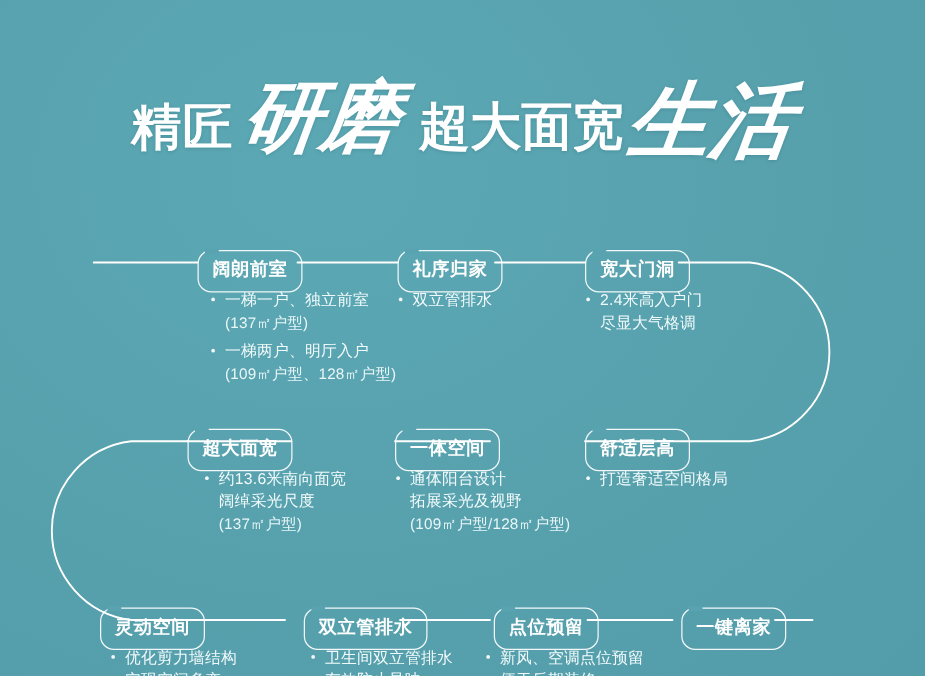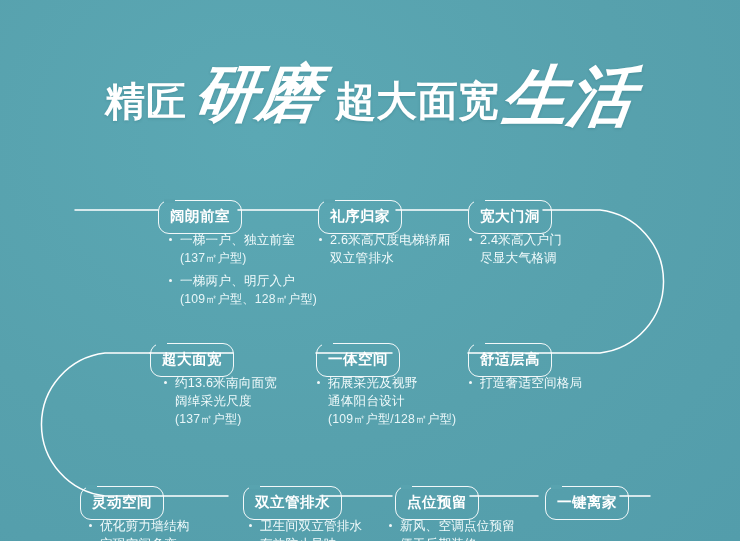--- a/index.html
+++ b/index.html
@@ -112,21 +112,20 @@
       <div class="ln">一梯两户、明厅入户</div>
       <div class="ln sub">(109㎡户型、128㎡户型)</div>
     </div>
   </div>
 
   <div class="pill" style="left:318px;top:200px;">
     <span class="ptxt">礼序归家</span>
   </div>
   <div class="block" style="left:318px;top:231px;">
     <div class="bullet">
-      <div class="ln">2.6米高尺度电梯轿厢</div>
       <div class="ln">双立管排水</div>
     </div>
   </div>
 
   <div class="pill" style="left:468px;top:200px;">
     <span class="ptxt">宽大门洞</span>
   </div>
   <div class="block" style="left:468px;top:231px;">
     <div class="bullet">
       <div class="ln">2.4米高入户门</div>
@@ -143,22 +142,22 @@
       <div class="ln">阔绰采光尺度</div>
       <div class="ln sub">(137㎡户型)</div>
     </div>
   </div>
 
   <div class="pill" style="left:316px;top:343px;">
     <span class="ptxt">一体空间</span>
   </div>
   <div class="block" style="left:316px;top:374px;">
     <div class="bullet">
+      <div class="ln">通体阳台设计</div>
       <div class="ln">拓展采光及视野</div>
-      <div class="ln">通体阳台设计</div>
       <div class="ln sub">(109㎡户型/128㎡户型)</div>
     </div>
   </div>
 
   <div class="pill" style="left:468px;top:343px;">
     <span class="ptxt">舒适层高</span>
   </div>
   <div class="block" style="left:468px;top:374px;">
     <div class="bullet">
       <div class="ln">打造奢适空间格局</div>

